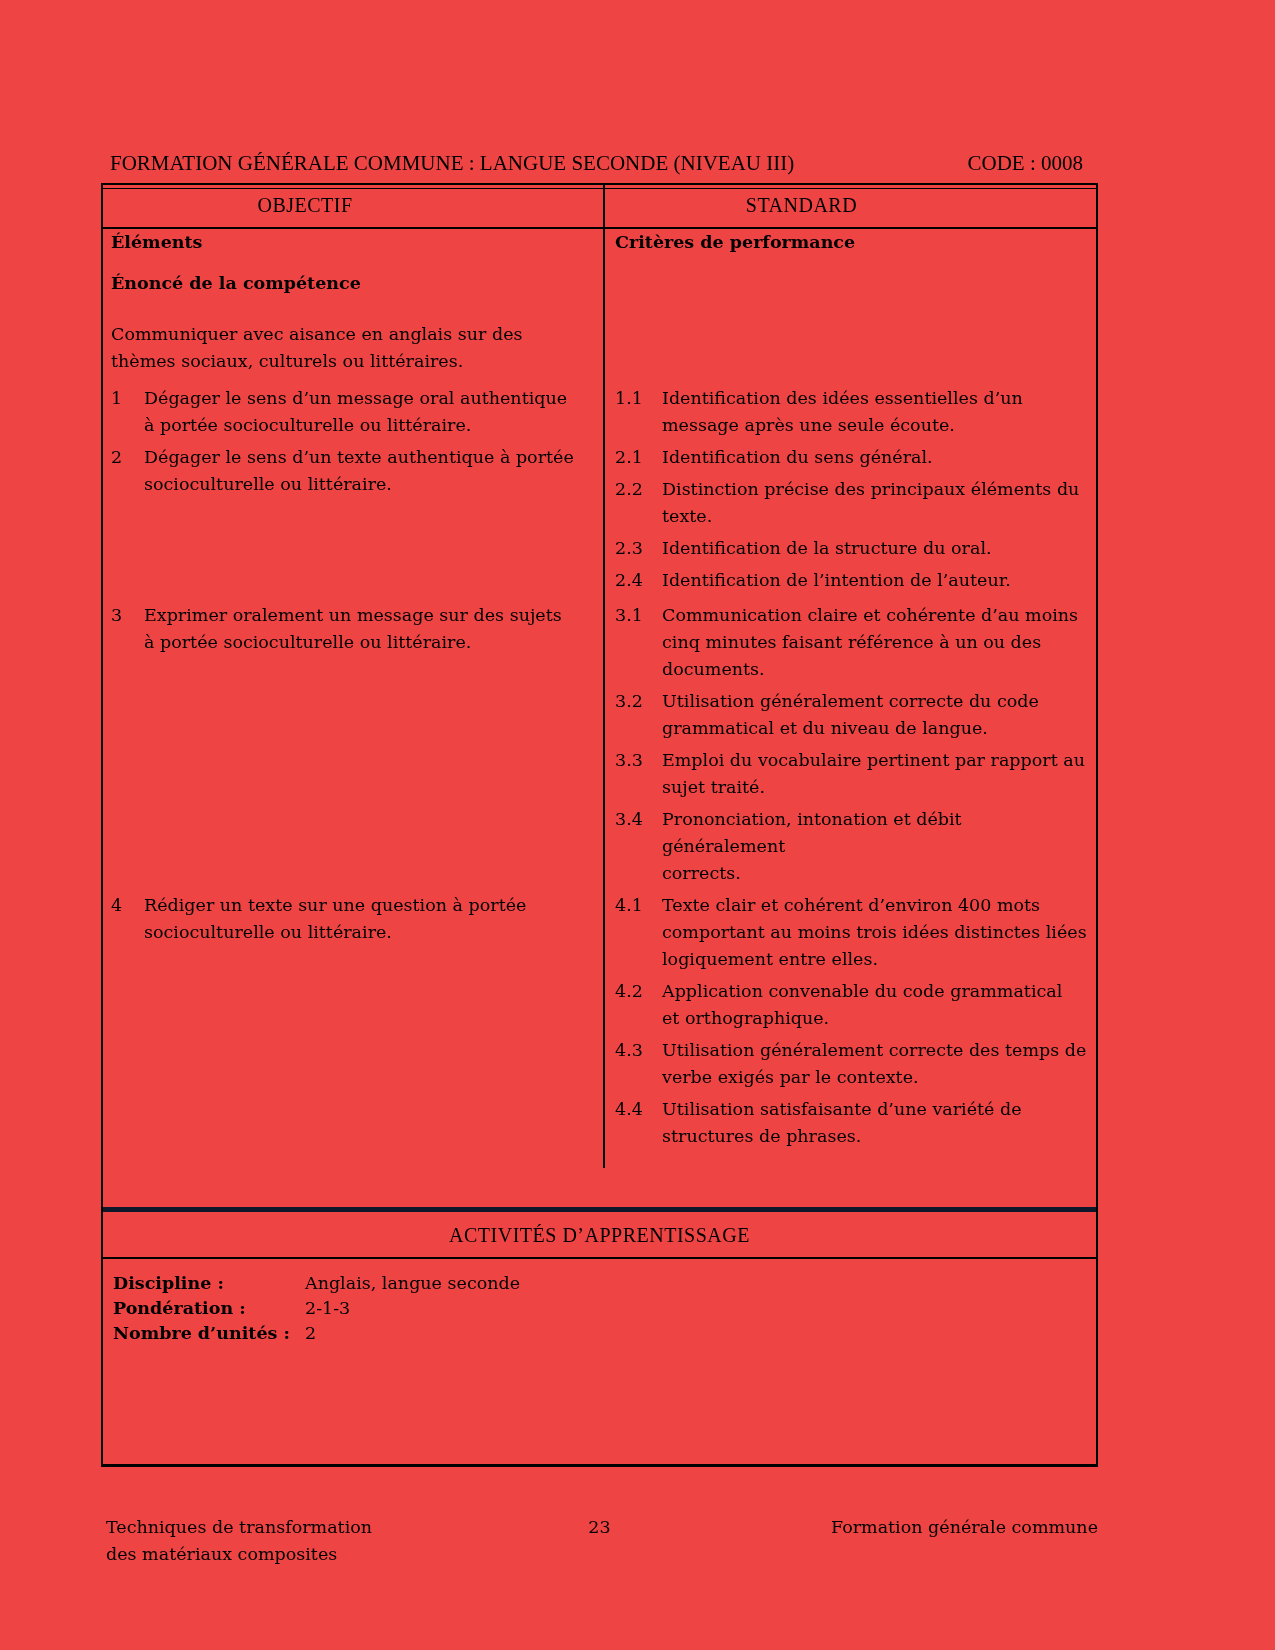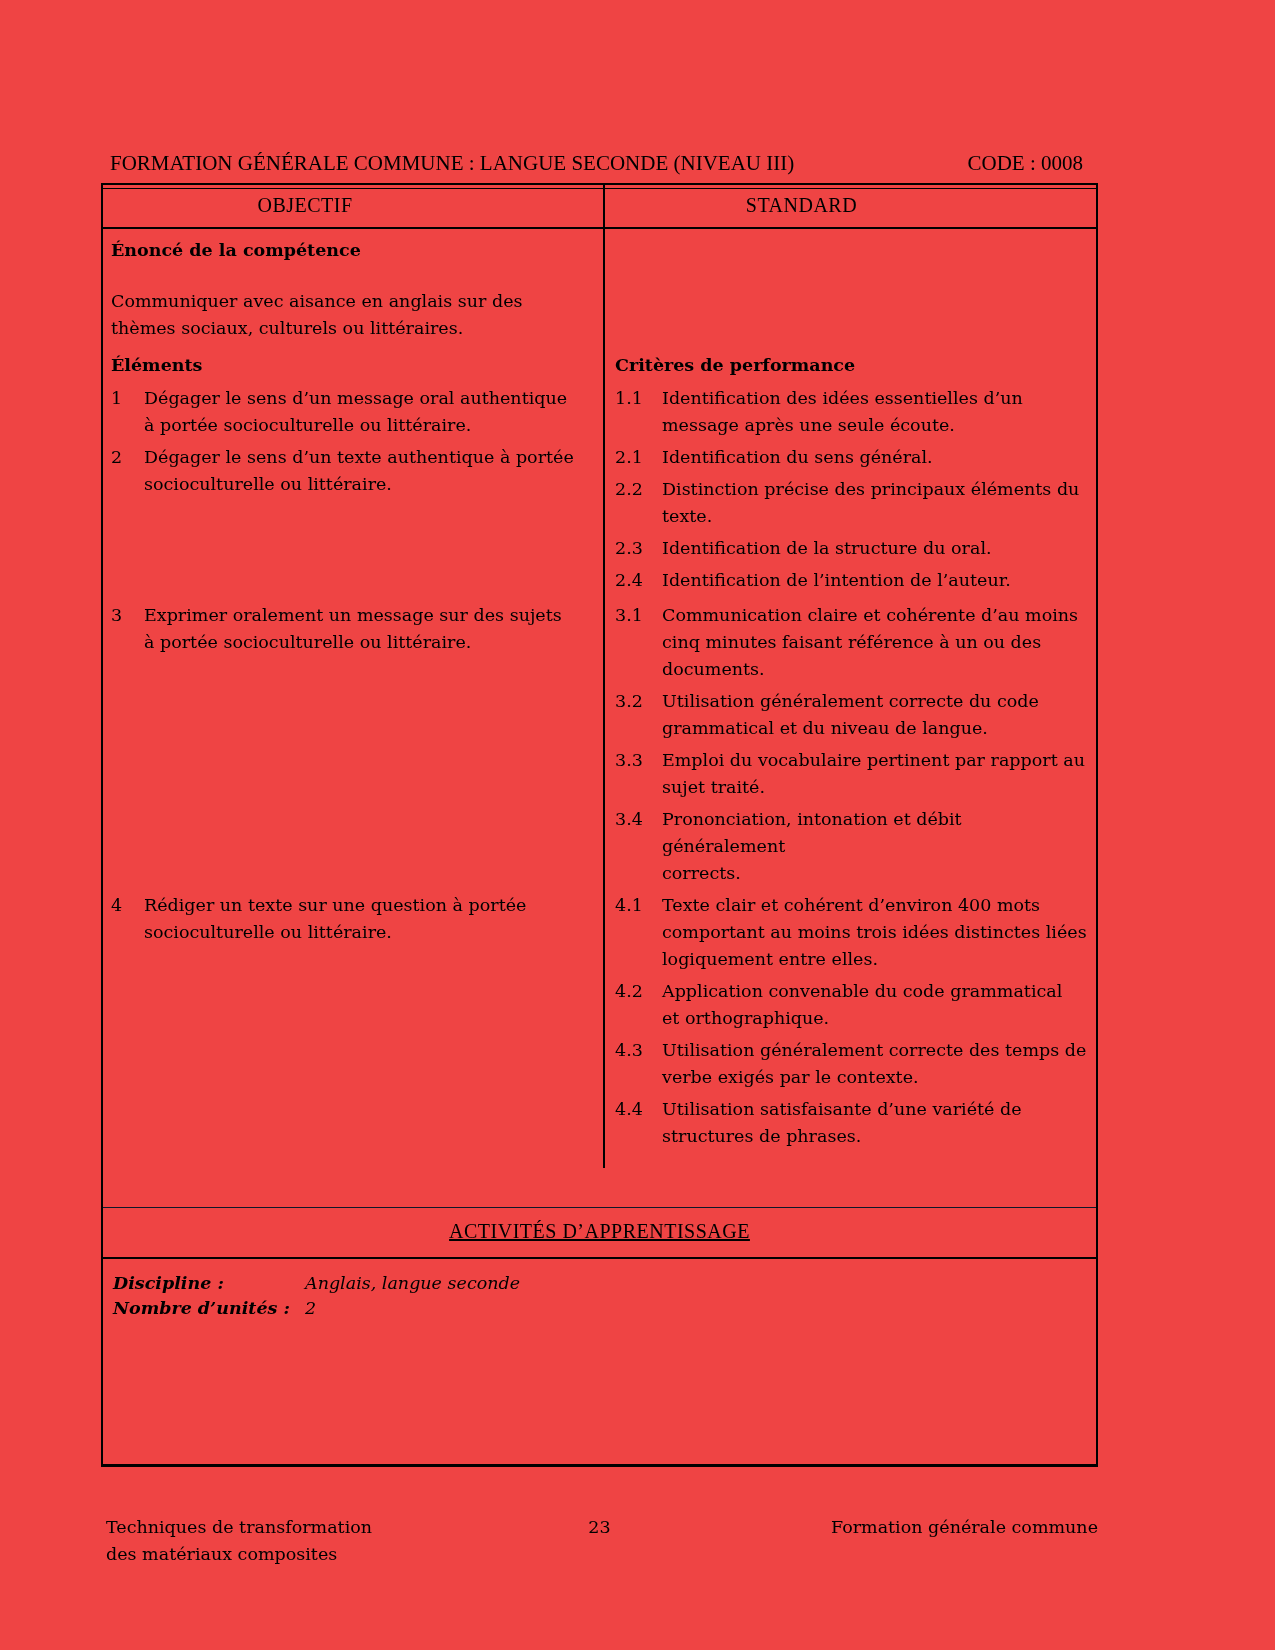--- a/index.html
+++ b/index.html
@@ -59,27 +59,27 @@
 
   .bold-heading { font-weight: bold; }
   .para, .txt { white-space: pre-line; }
 
   .item { display: flex; margin-bottom: 5px; }
   .num { flex: 0 0 33px; }
   .num.w { flex: 0 0 47px; }
   .txt { flex: 1; }
 
   .activities-band {
-    height: 52px; border-top: 1px solid #0f172a; border-bottom: 2px solid #000;
+    height: 52px; border-top: 5px solid #0f172a; border-bottom: 2px solid #000;
     text-align: center; line-height: 47px;
-    font-family: "Liberation Serif", serif; font-size: 20px; letter-spacing: 0.5px; text-decoration: underline;
+    font-family: "Liberation Serif", serif; font-size: 20px; letter-spacing: 0.5px;
   }
 
   .details { padding: 12px 8px 0 10px; }
-  .drow { display: flex; line-height: 25px; font-style: italic; }
+  .drow { display: flex; line-height: 25px; }
   .dlabel { flex: 0 0 192px; font-weight: bold; }
 
   .doc-footer {
     position: absolute; left: 101px; top: 1514px; width: 997px;
     display: grid; grid-template-columns: 1fr auto 1fr; align-items: start;
   }
   .f-left  { text-align: left; padding-left: 5px; }
   .f-center{ text-align: center; }
   .f-right { text-align: right; }
 </style>
@@ -94,38 +94,38 @@
   </div>
 
   <div class="doc-table">
     <div class="col-divider"></div>
 
     <div class="thead">
       <div class="th left">OBJECTIF</div>
       <div class="th right">STANDARD</div>
     </div>
 
+    <div class="row mh-headings">
+      <div class="cell-l">
+        <div class="bold-heading">Éléments</div>
+      </div>
+      <div class="cell-r">
+        <div class="bold-heading">Critères de performance</div>
+      </div>
+    </div>
+
     <div class="row mh-statement">
       <div class="cell-l statement-pad">
         <div class="bold-heading">Énoncé de la compétence</div>
         <div class="para">Communiquer avec aisance en anglais sur des
 thèmes sociaux, culturels ou littéraires.</div>
       </div>
       <div class="cell-r"></div>
     </div>
 
-    <div class="row mh-headings">
-      <div class="cell-l">
-        <div class="bold-heading">Éléments</div>
-      </div>
-      <div class="cell-r">
-        <div class="bold-heading">Critères de performance</div>
-      </div>
-    </div>
-
     <div class="row mh-r1">
       <div class="cell-l">
         <div class="item">
           <span class="num">1</span>
           <span class="txt">Dégager le sens d’un message oral authentique
 à portée socioculturelle ou littéraire.</span>
         </div>
       </div>
       <div class="cell-r">
         <div class="item">
@@ -232,20 +232,24 @@
     </div>
 
     <div class="activities-band">
       <span>ACTIVITÉS D’APPRENTISSAGE</span>
     </div>
 
     <div class="details">
       <div class="drow">
         <span class="dlabel">Discipline :</span>
         <span class="dvalue">Anglais, langue seconde</span>
+      </div>
+      <div class="drow">
+        <span class="dlabel">Pondération :</span>
+        <span class="dvalue">2-1-3</span>
       </div>
       <div class="drow">
         <span class="dlabel">Nombre d’unités :</span>
         <span class="dvalue">2</span>
       </div>
     </div>
   </div>
 
   <div class="doc-footer">
     <div class="f-left para">Techniques de transformation

